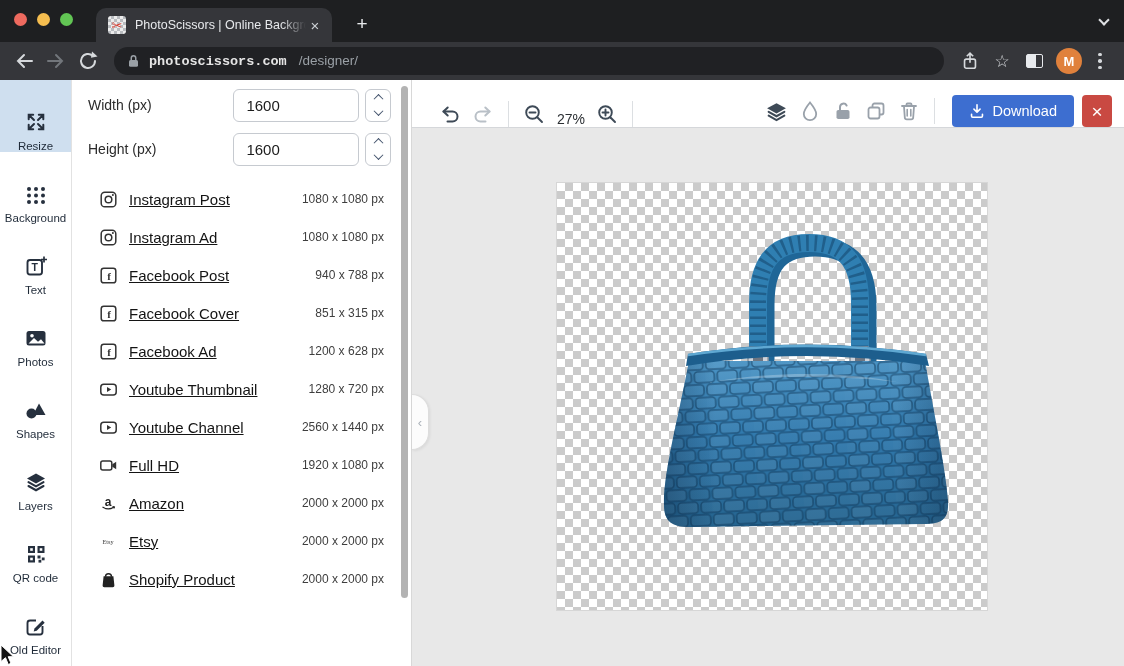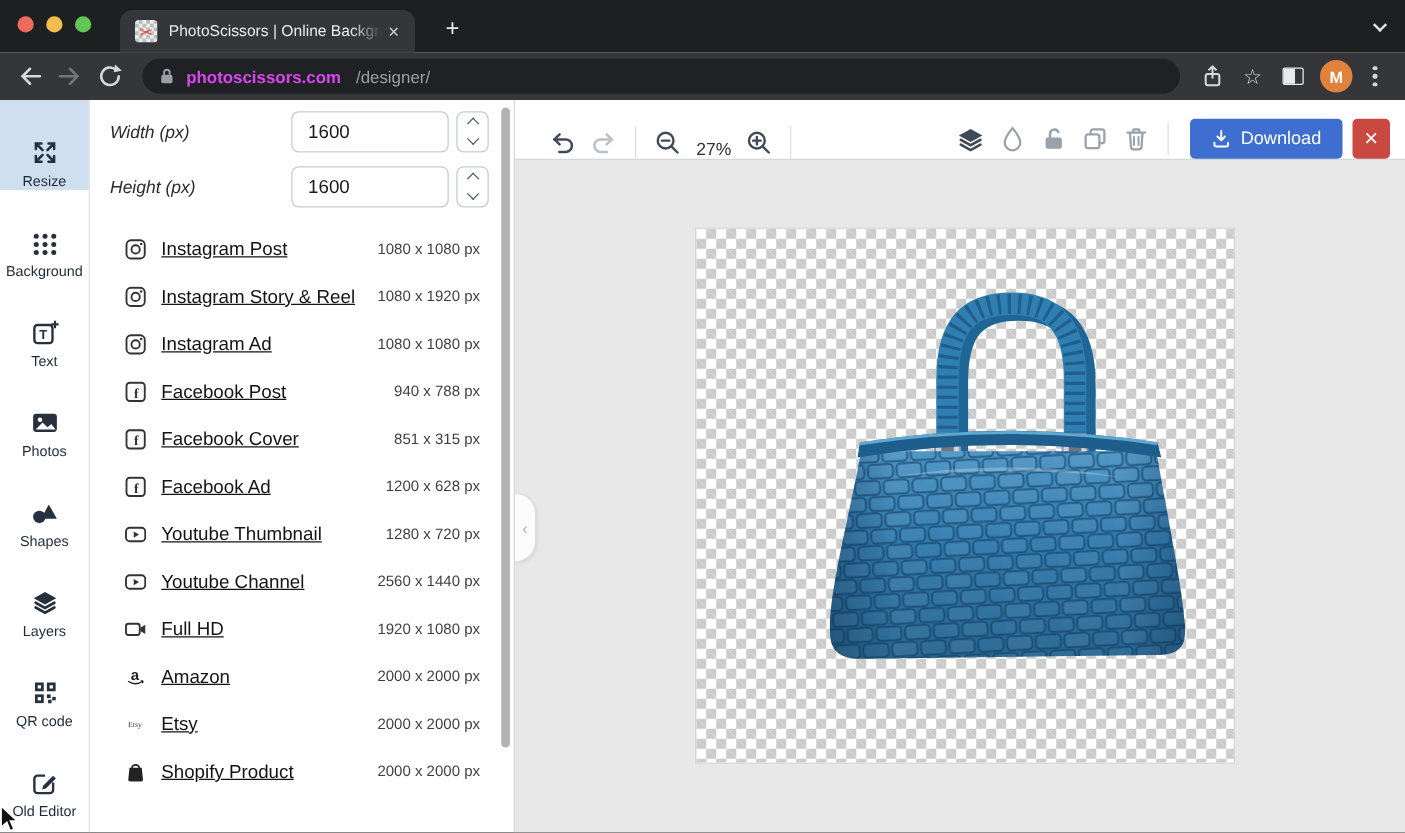--- a/index.html
+++ b/index.html
@@ -25,39 +25,39 @@
   .newtab { width:28px; height:28px; margin:0 0 4px 16px; border-radius:50%; display:flex; align-items:center;
             justify-content:center; color:#e8eaed; font-size:19px; font-weight:400; }
   .strip-chev { position:absolute; right:14px; top:16px; width:10px; height:10px; }
   .strip-chev i{ display:block; width:8px; height:8px; border-right:2px solid #dfe1e4; border-bottom:2px solid #dfe1e4;
                  transform:rotate(45deg); }
   .navbar { height:38px; background:#35363a; display:flex; align-items:center; padding:0 12px 0 8px; }
   .navbtn { width:32px; height:30px; display:flex; align-items:center; justify-content:center; }
   .omnibox { flex:1; height:28px; background:#202124; border-radius:14px; margin:0 10px; display:flex;
              align-items:center; padding:0 12px; min-width:0; }
   .url { font-size:13.5px; margin-left:8px; white-space:nowrap; }
-  .url .domain{ color:#d946ef; font-weight:bold; }
+  .url .domain{ color:#e5e5e5; font-weight:bold;font-family:Liberation Mono, monospace; }
   .url .path{ color:#9aa0a6;margin-left:12px; }
   .star { color:#d6d9dc; font-size:17px; }
   .sidepanel-icon { width:17px; height:14px; border:1.5px solid #e8eaed; border-radius:2px; position:relative; }
   .sidepanel-icon i{ position:absolute; left:0; top:0; bottom:0; width:9px; background:#e8eaed; display:block; }
   .avatar { width:26px; height:26px; border-radius:50%; background:#e0813c; color:#fff; font-size:13px; font-weight:bold;
             display:flex; align-items:center; justify-content:center; margin:0 6px; }
   .kebab { width:24px; height:30px; display:flex; flex-direction:column; align-items:center; justify-content:center; gap:3px; }
   .kebab i{ width:3.5px; height:3.5px; border-radius:50%; background:#d6d9dc; display:block; }
 
   
   .app { display:flex; height:586px; background:#fff; }
   .app-sidebar { width:72px; border-right:1px solid #e2e2e2; background:#fff; flex:0 0 72px; }
   .side-item { height:72px; display:flex; flex-direction:column; align-items:center; justify-content:flex-end; gap:7px;
                font-size:11.5px; color:#1f2a38; cursor:default; }
   .side-item.active { background:#cfdfef; }
   .panel { width:340px; flex:0 0 340px; border-right:1px solid #d8d8d8; background:#fff; position:relative; padding-top:8px; overflow:hidden; }
   .dim-row { display:flex; align-items:center; padding:0 20px 0 16px; height:34px; margin-bottom:10px; }
-  .dim-row label { width:148px; font-size:14px; color:#2b2b2b;font-style:italic; }
+  .dim-row label { width:148px; font-size:14px; color:#2b2b2b; }
   .dim-row input { width:126px; height:33px; border:1px solid #c6cad0; border-radius:6px; font-size:15px;
                    padding:0 12px; color:#1c1c1c; font-family:"Liberation Sans",sans-serif; }
   .stepper { width:26px; height:33px; border:1px solid #c6cad0; border-radius:6px; margin-left:6px; display:flex;
              flex-direction:column; }
   .stepper .half { flex:1; display:flex; align-items:center; justify-content:center; }
   .chev { width:7px; height:7px; border-right:1.7px solid #42526b; border-bottom:1.7px solid #42526b; display:block; }
   .chev.up { transform:rotate(-135deg) translate(-1px,-1px); }
   .chev.down { transform:rotate(45deg) translate(-1px,-1px); }
   .preset-list { margin-top:14px; }
   .preset { height:38px; display:flex; align-items:center; padding:0 22px 0 22px; margin:0 3px; border-radius:8px;
@@ -290,31 +290,20 @@
           <span class="psize">1080 x 1080 px</span>
         </div>
         <div class="preset">
           <span class="picon">
               <svg width="17" height="17" viewBox="0 0 17 17">
                 <rect x="1.2" y="1.2" width="14.6" height="14.6" rx="3.6" fill="none" stroke="#333" stroke-width="1.5"></rect>
                 <circle cx="8.5" cy="8.5" r="3.3" fill="none" stroke="#333" stroke-width="1.5"></circle>
                 <circle cx="12.9" cy="4.1" r="1" fill="#333"></circle>
               </svg>
             </span>
-          <span class="pname">Instagram Story &amp; Reel</span>
-          <span class="psize">1080 x 1920 px</span>
-        </div>
-        <div class="preset">
-          <span class="picon">
-              <svg width="17" height="17" viewBox="0 0 17 17">
-                <rect x="1.2" y="1.2" width="14.6" height="14.6" rx="3.6" fill="none" stroke="#333" stroke-width="1.5"></rect>
-                <circle cx="8.5" cy="8.5" r="3.3" fill="none" stroke="#333" stroke-width="1.5"></circle>
-                <circle cx="12.9" cy="4.1" r="1" fill="#333"></circle>
-              </svg>
-            </span>
           <span class="pname">Instagram Ad</span>
           <span class="psize">1080 x 1080 px</span>
         </div>
         <div class="preset">
           <span class="picon">
               <svg width="17" height="17" viewBox="0 0 17 17">
                 <rect x="1.2" y="1.2" width="14.6" height="14.6" rx="2.6" fill="none" stroke="#333" stroke-width="1.5"></rect>
                 <text x="9" y="13" font-size="11" font-weight="bold" text-anchor="middle" fill="#333" font-family="Liberation Serif, serif">f</text>
               </svg>
             </span>

